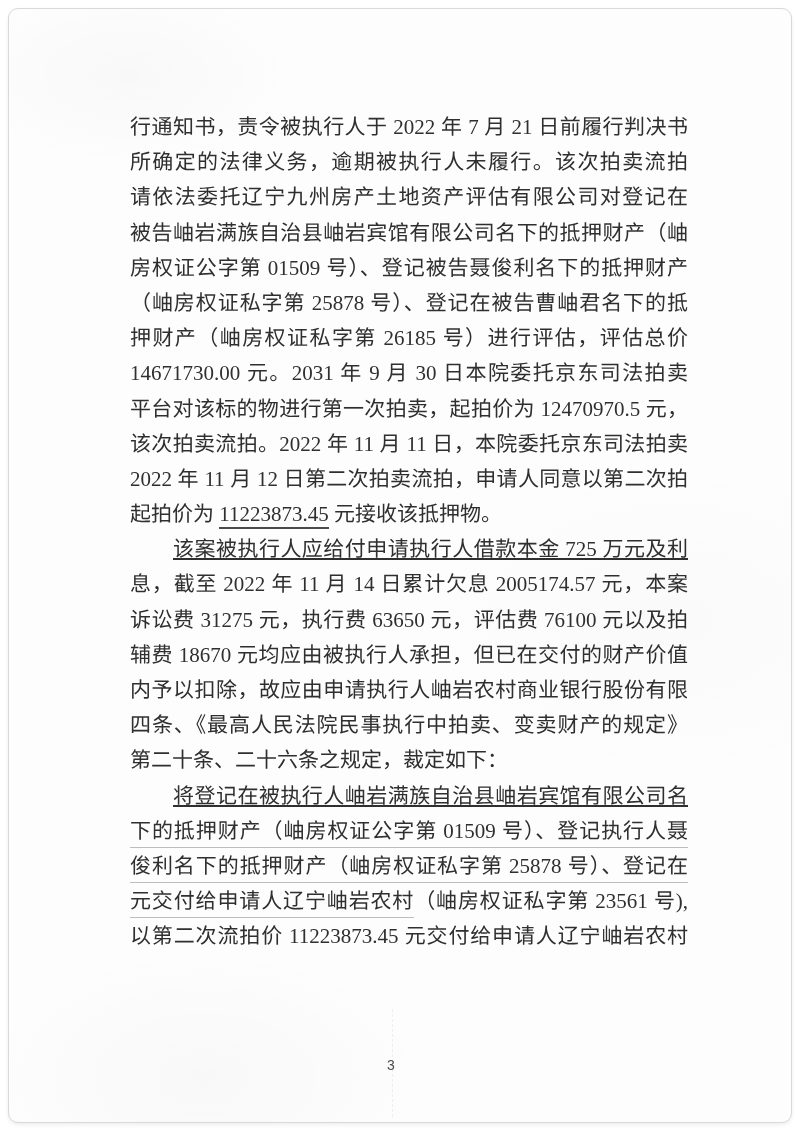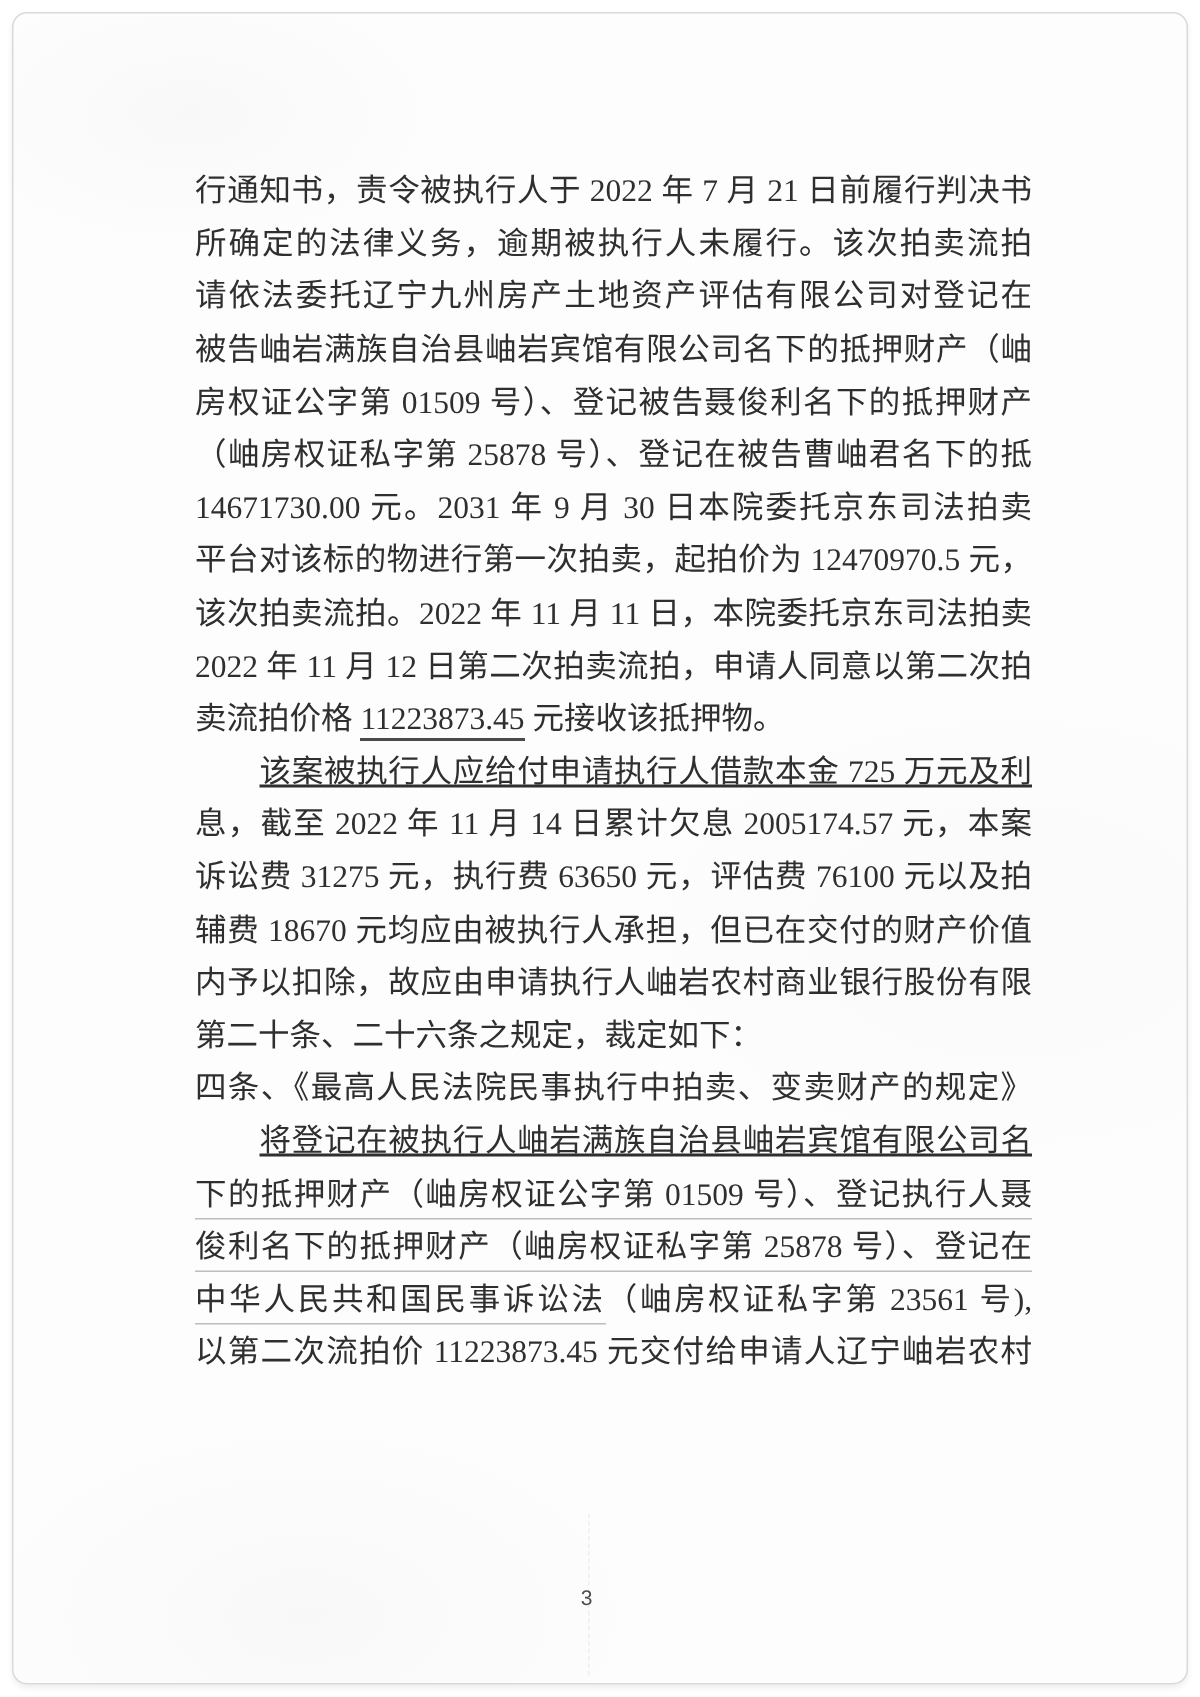--- a/index.html
+++ b/index.html
@@ -88,33 +88,34 @@
 <body>
 
 <div class="page">
   <div class="content">
       <div class="line"><span>行通知书，责令被执行人于 2022 年 7 月 21 日前履行判决书</span></div>
       <div class="line"><span>所确定的法律义务，逾期被执行人未履行。该次拍卖流拍</span></div>
       <div class="line"><span>请依法委托辽宁九州房产土地资产评估有限公司对登记在</span></div>
       <div class="line"><span>被告岫岩满族自治县岫岩宾馆有限公司名下的抵押财产（岫</span></div>
       <div class="line"><span>房权证公字第 01509 号）、登记被告聂俊利名下的抵押财产</span></div>
       <div class="line"><span>（岫房权证私字第 25878 号）、登记在被告曹岫君名下的抵</span></div>
+      <div class="line"><span>押财产（岫房权证私字第 26185 号）进行评估，评估总价</span></div>
       <div class="line"><span>14671730.00 元。2031 年 9 月 30 日本院委托京东司法拍卖</span></div>
       <div class="line"><span>平台对该标的物进行第一次拍卖，起拍价为 12470970.5 元，</span></div>
       <div class="line"><span>该次拍卖流拍。2022 年 11 月 11 日，本院委托京东司法拍卖</span></div>
       <div class="line"><span>2022 年 11 月 12 日第二次拍卖流拍，申请人同意以第二次拍</span></div>
-      <div class="line short"><span>卖流拍价格 </span><span class="u-pen">11223873.45</span><span> 元接收该抵押物。</span></div>
+      <div class="line short"><span>起拍价为 </span><span class="u-pen">11223873.45</span><span> 元接收该抵押物。</span></div>
       <div class="line indent"><span>该案被执行人应给付申请执行人借款本金 725 万元及利</span></div>
       <div class="line"><span>息，截至 2022 年 11 月 14 日累计欠息 2005174.57 元，本案</span></div>
       <div class="line"><span>诉讼费 31275 元，执行费 63650 元，评估费 76100 元以及拍</span></div>
       <div class="line"><span>辅费 18670 元均应由被执行人承担，但已在交付的财产价值</span></div>
       <div class="line"><span>内予以扣除，故应由申请执行人岫岩农村商业银行股份有限</span></div>
+      <div class="line"><span>四条、《最高人民法院民事执行中拍卖、变卖财产的规定》</span></div>
       <div class="line short"><span>第二十条、二十六条之规定，裁定如下：</span></div>
-      <div class="line"><span>四条、《最高人民法院民事执行中拍卖、变卖财产的规定》</span></div>
       <div class="line indent"><span>将登记在被执行人岫岩满族自治县岫岩宾馆有限公司名</span></div>
       <div class="line"><span class="u-pencil">下的抵押财产（岫房权证公字第 01509 号）、登记执行人聂</span></div>
       <div class="line"><span class="u-pencil">俊利名下的抵押财产（岫房权证私字第 25878 号）、登记在</span></div>
-      <div class="line"><span class="u-pencil">中华人民共和国民事诉讼法</span><span>（岫房权证私字第 23561 号),</span></div>
+      <div class="line"><span class="u-pencil">元交付给申请人辽宁岫岩农村</span><span>（岫房权证私字第 23561 号),</span></div>
       <div class="line"><span>以第二次流拍价 11223873.45 元交付给申请人辽宁岫岩农村</span></div>
     </div>
   <div class="crease"></div>
   <div class="page-number">3</div>
 </div>
 
 </body></html>

